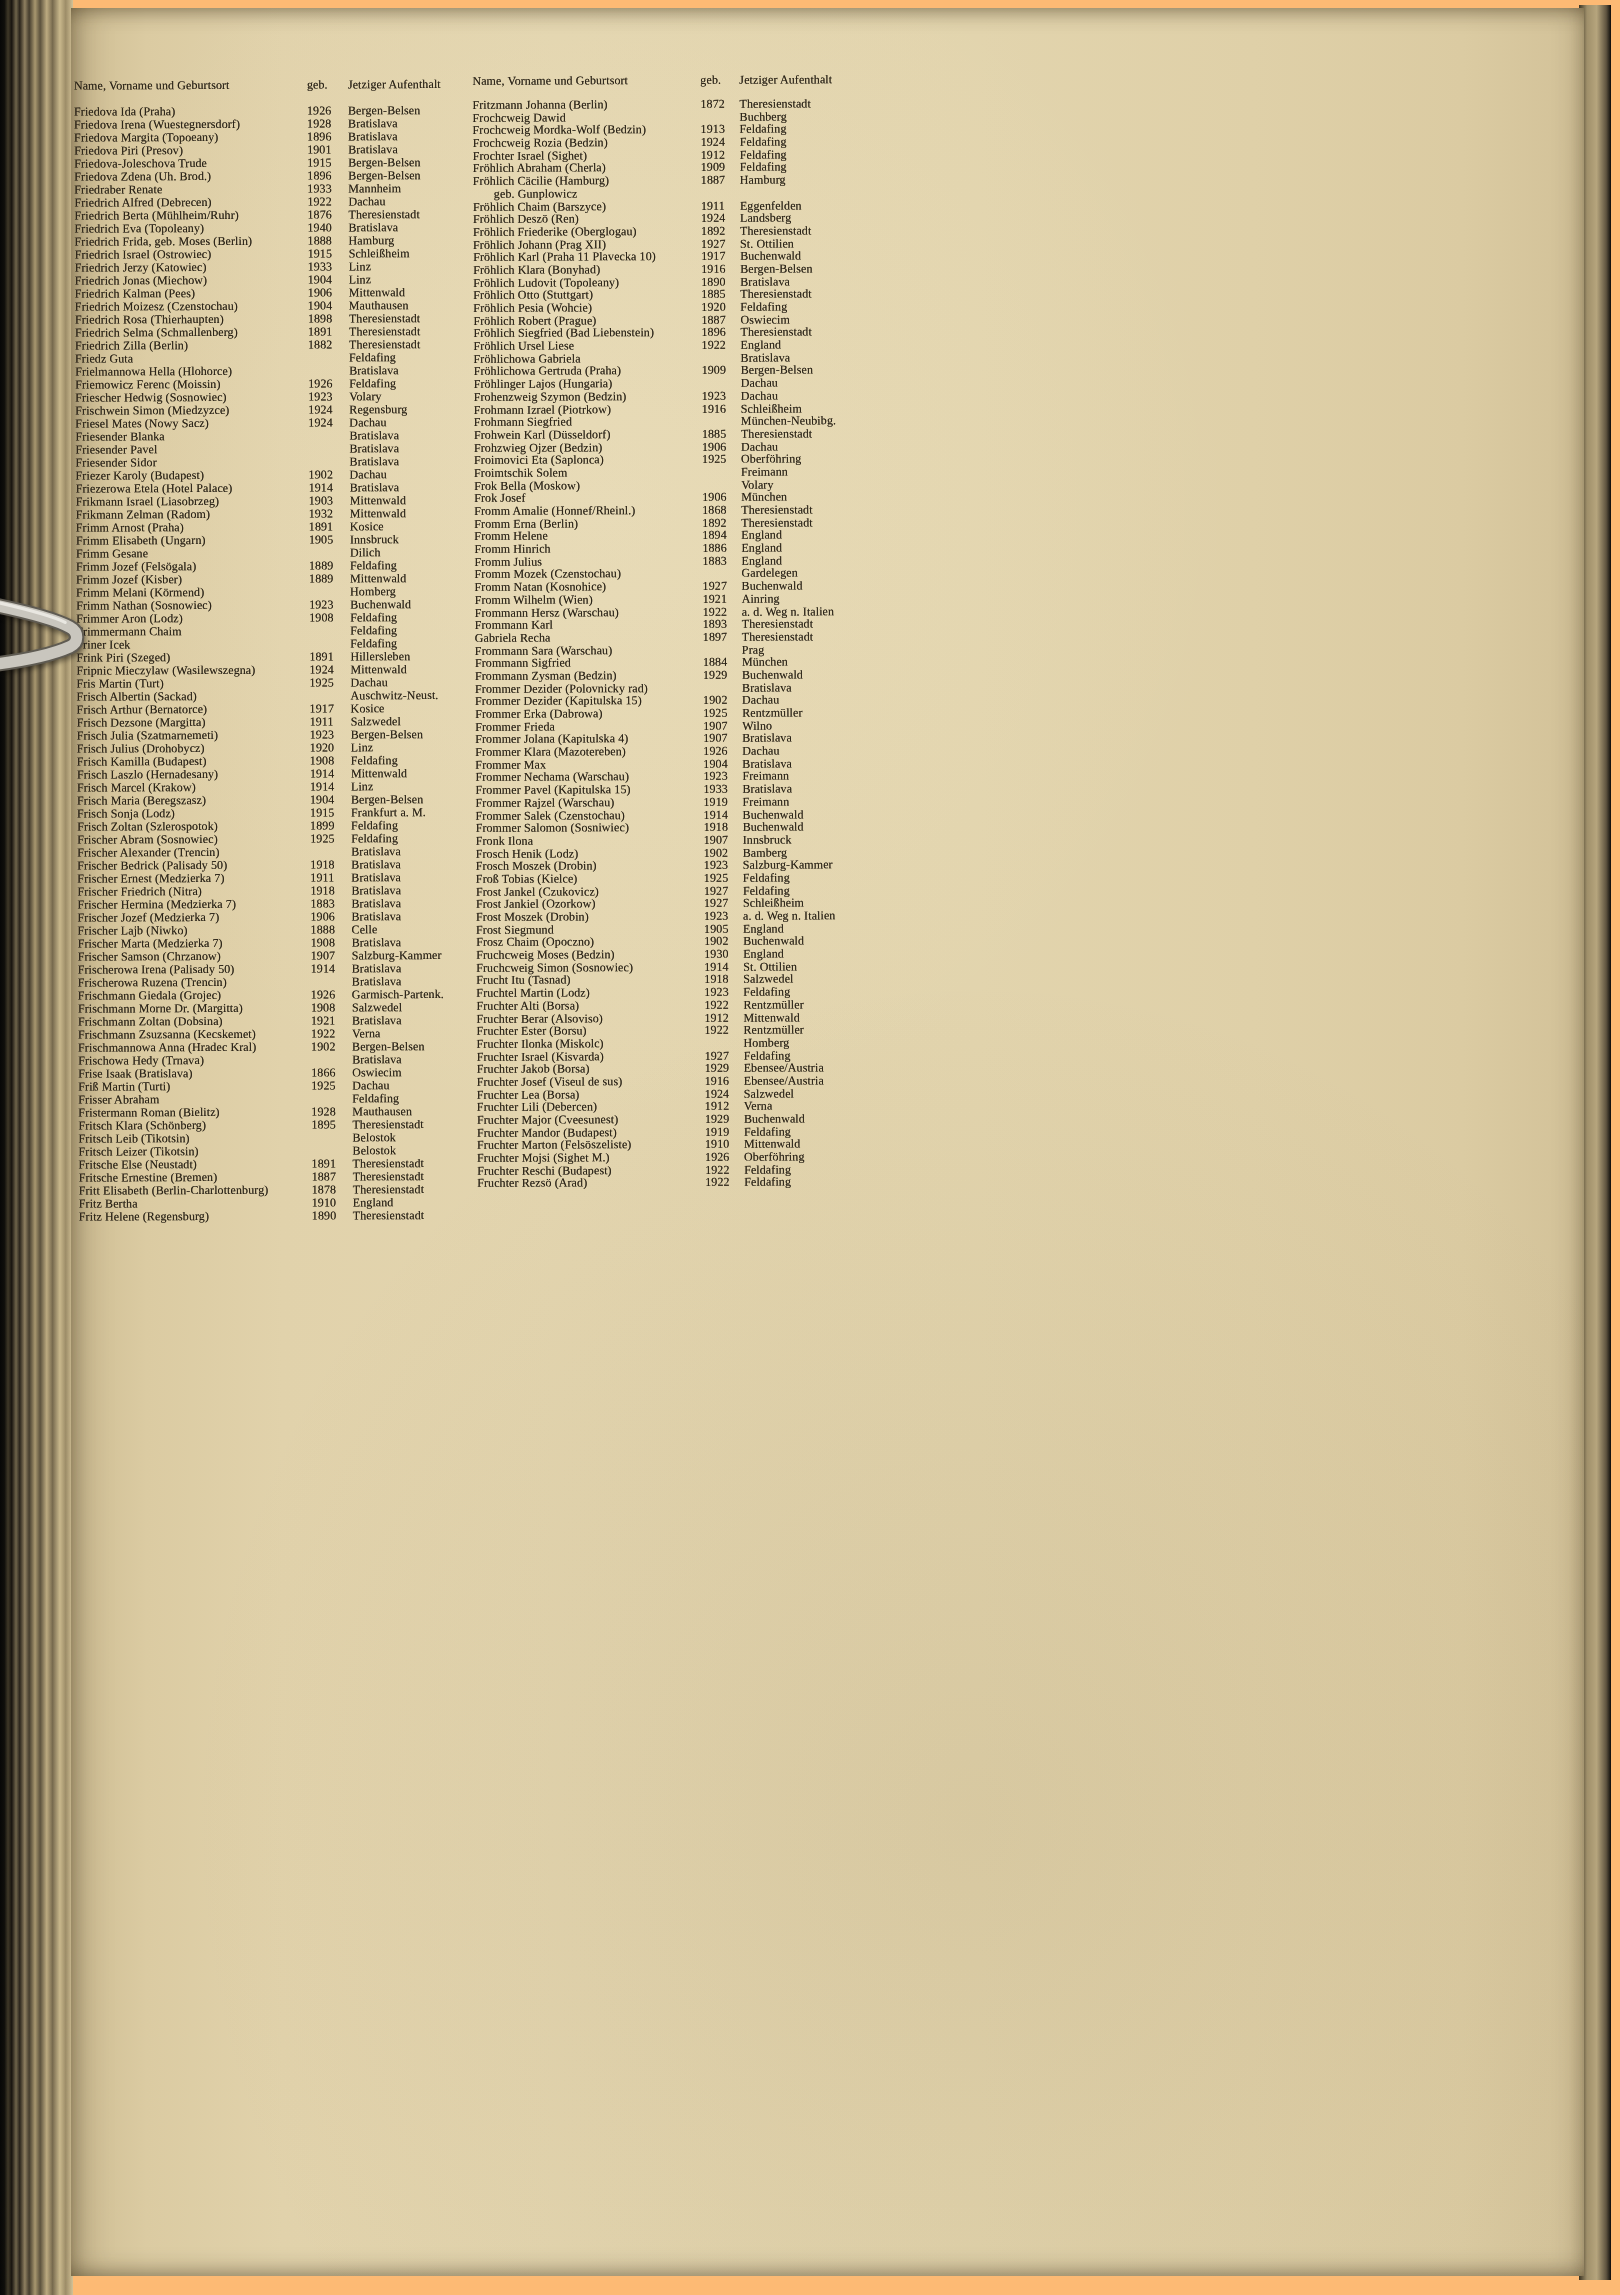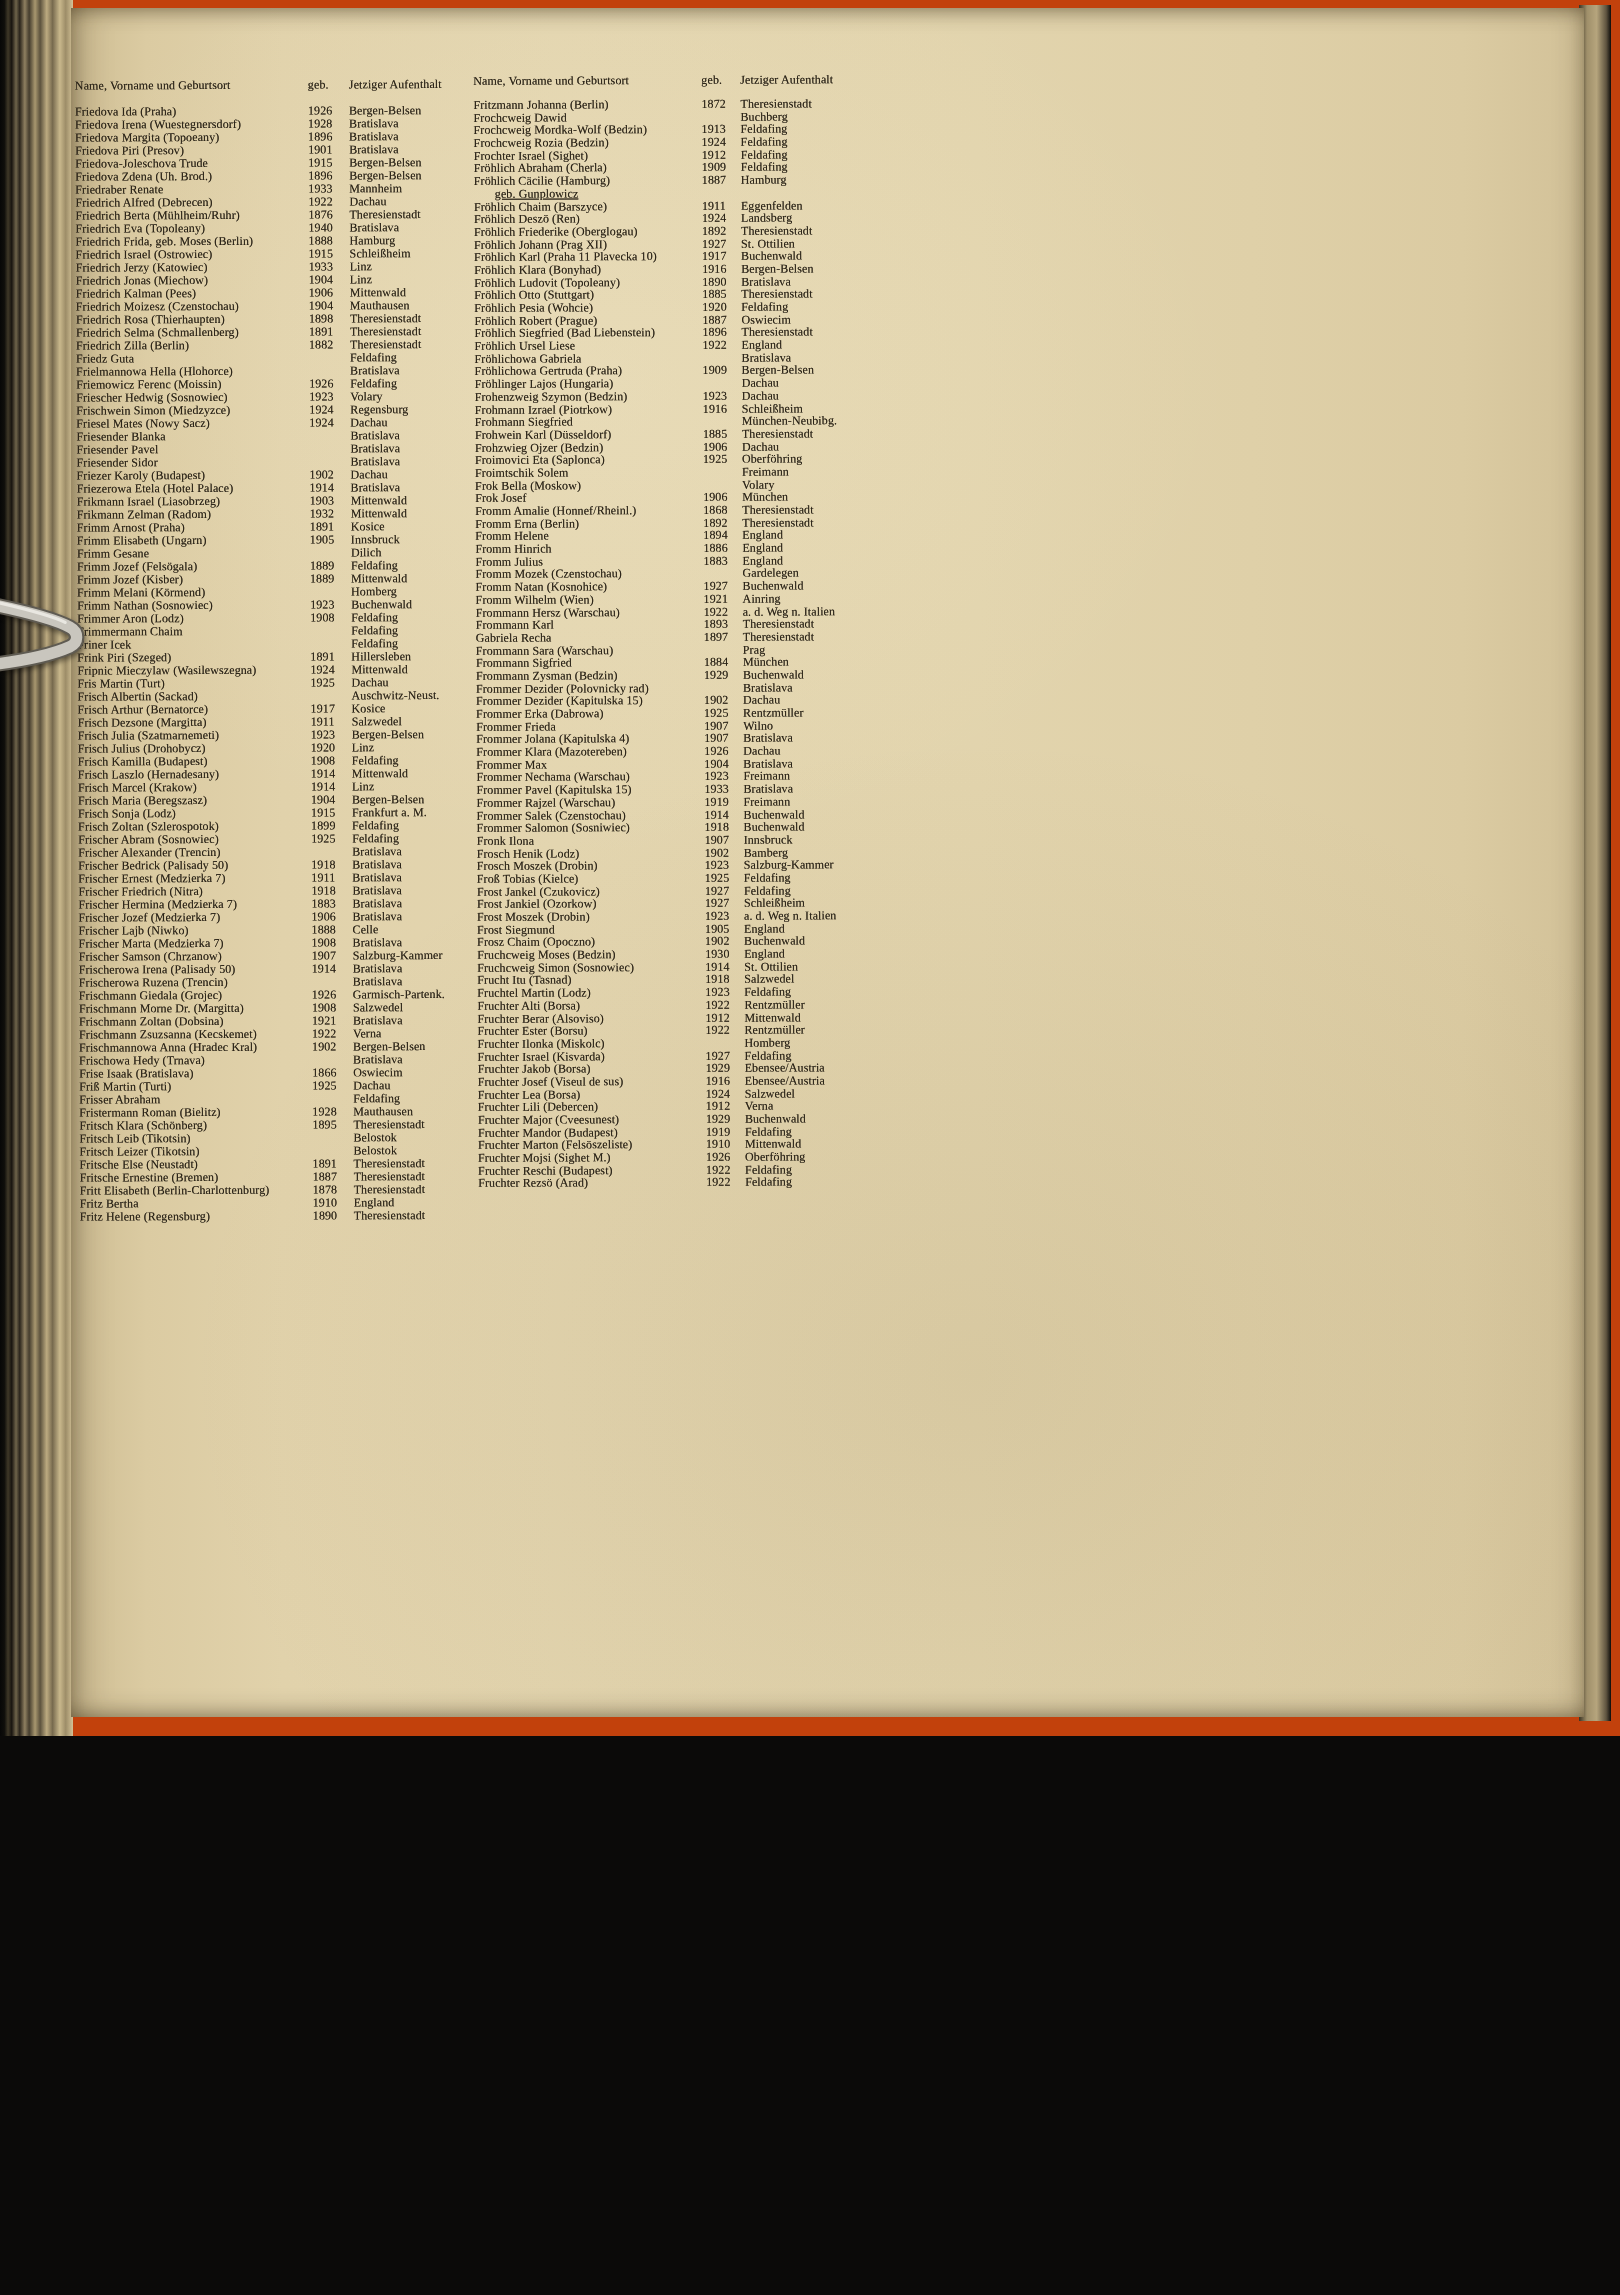--- a/index.html
+++ b/index.html
@@ -1,16 +1,16 @@
 <!DOCTYPE html>
 <html style="font-size:13px"><head>
 <meta charset="utf-8">
 <style>
   html,body{margin:0;padding:0;background:#0b0a09;}
-  .scan{position:relative;width:1621px;height:1736px;background:#c2410c;overflow:hidden;
+  .scan{position:relative;width:1621px;height:2295px;background:#fdba74;overflow:hidden;
         font-family:"Liberation Serif","DejaVu Serif",serif;}
   
   .edges-left{position:absolute;left:0;top:0;bottom:0;width:73px;
     background:linear-gradient(90deg,
       #070707 0%, #0f0e0b 6%, #3f3828 11%, #191510 16%, #6f644b 22%, #2b251c 27%,
       #8f8061 34%, #453d2e 40%, #a8976f 48%, #5c523d 55%, #bcaa80 64%, #776a4e 72%,
       #c9b88c 82%, #9d8d68 90%, #d3c297 100%);}
   
   .edge-right{position:absolute;right:9.7px;top:4.9px;bottom:14.6px;width:32px;
     background:linear-gradient(90deg,#3a3323 0%,#9f8f6a 25%,#b6a57d 55%,#5f5440 85%,#0d0c0a 100%);}
@@ -33,21 +33,21 @@
   .col1 .hdr,.col1 .row{grid-template-columns:233px 41px 1fr;}
   .col2 .hdr,.col2 .row{grid-template-columns:228px 39px 1fr;}
   .col1 .hdr{position:absolute;top:68px;left:0;right:0;}
   .col2 .hdr{position:absolute;top:65px;left:0;right:0;}
   .rows{position:absolute;left:0;right:0;}
   .col1 .rows{top:94px;}
   .col2 .rows{top:89px;}
   .col1 .row{height:13px;}
   .col2 .row{height:12.7px;}
   .c-name{overflow:visible;}
-  .row.cont .c-name{padding-left:21px;text-decoration:underline;}
+  .row.cont .c-name{padding-left:21px;}
   
   .clip{position:absolute;left:-3.2px;top:577px;width:94px;height:120px;
         filter:drop-shadow(1.6px 3.2px 2.4px rgba(10,8,4,.45));}
 </style>
 </head>
 <body>
 
 <div class="scan">
   <div class="edges-left"></div>
   <div class="edge-right"></div>

